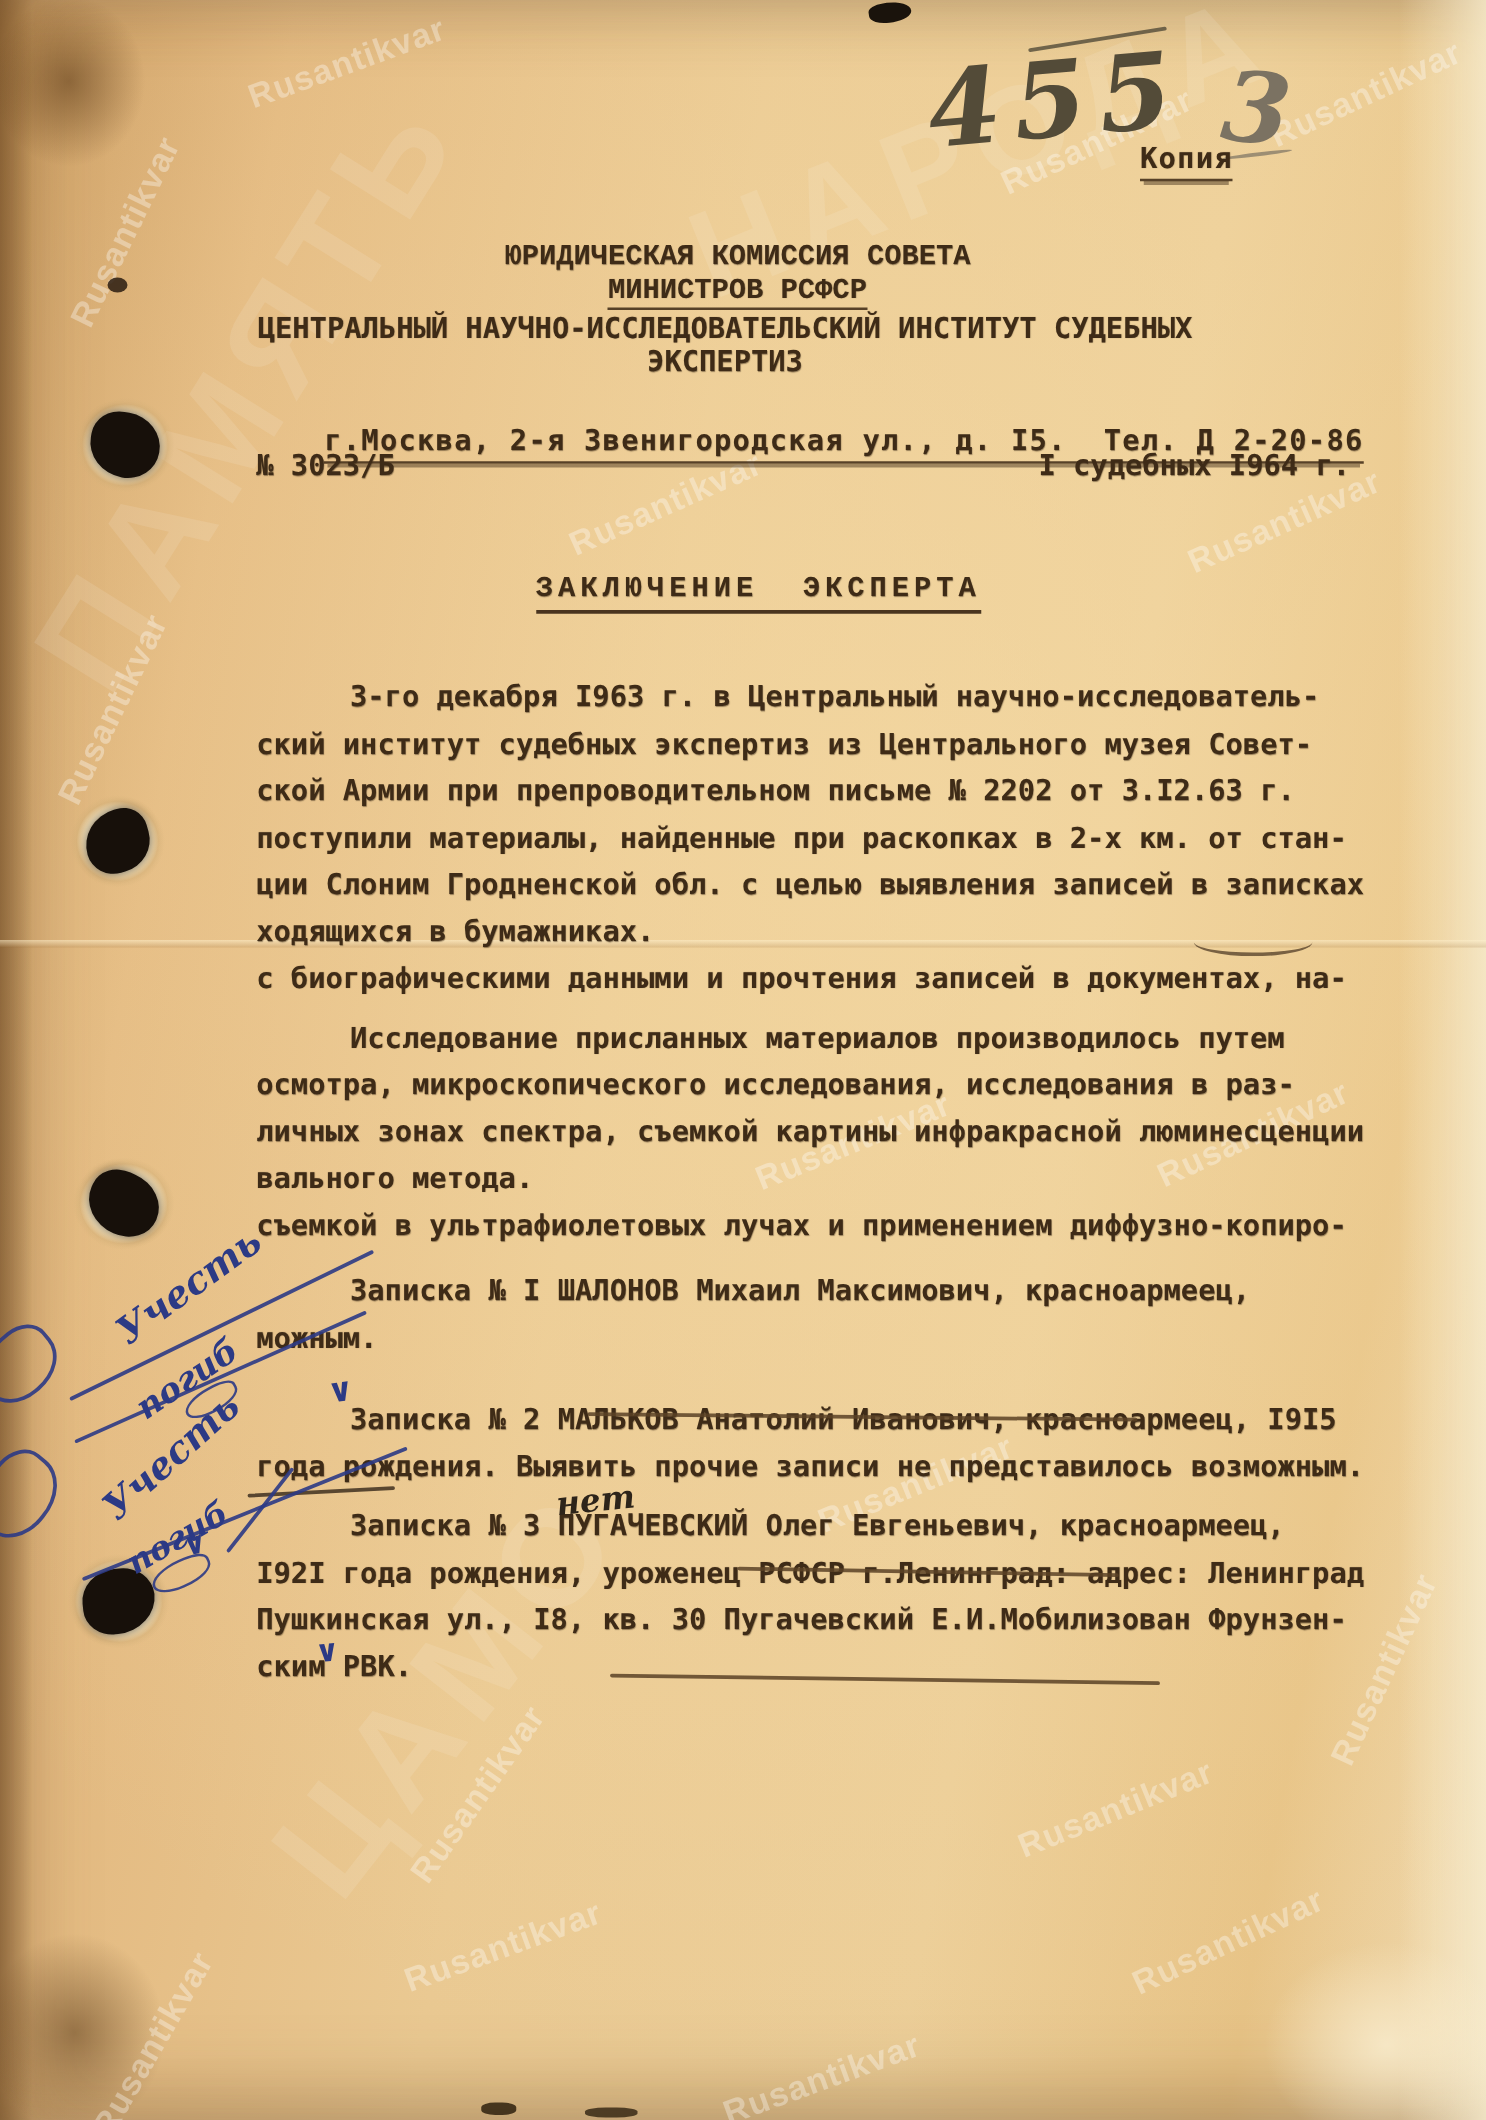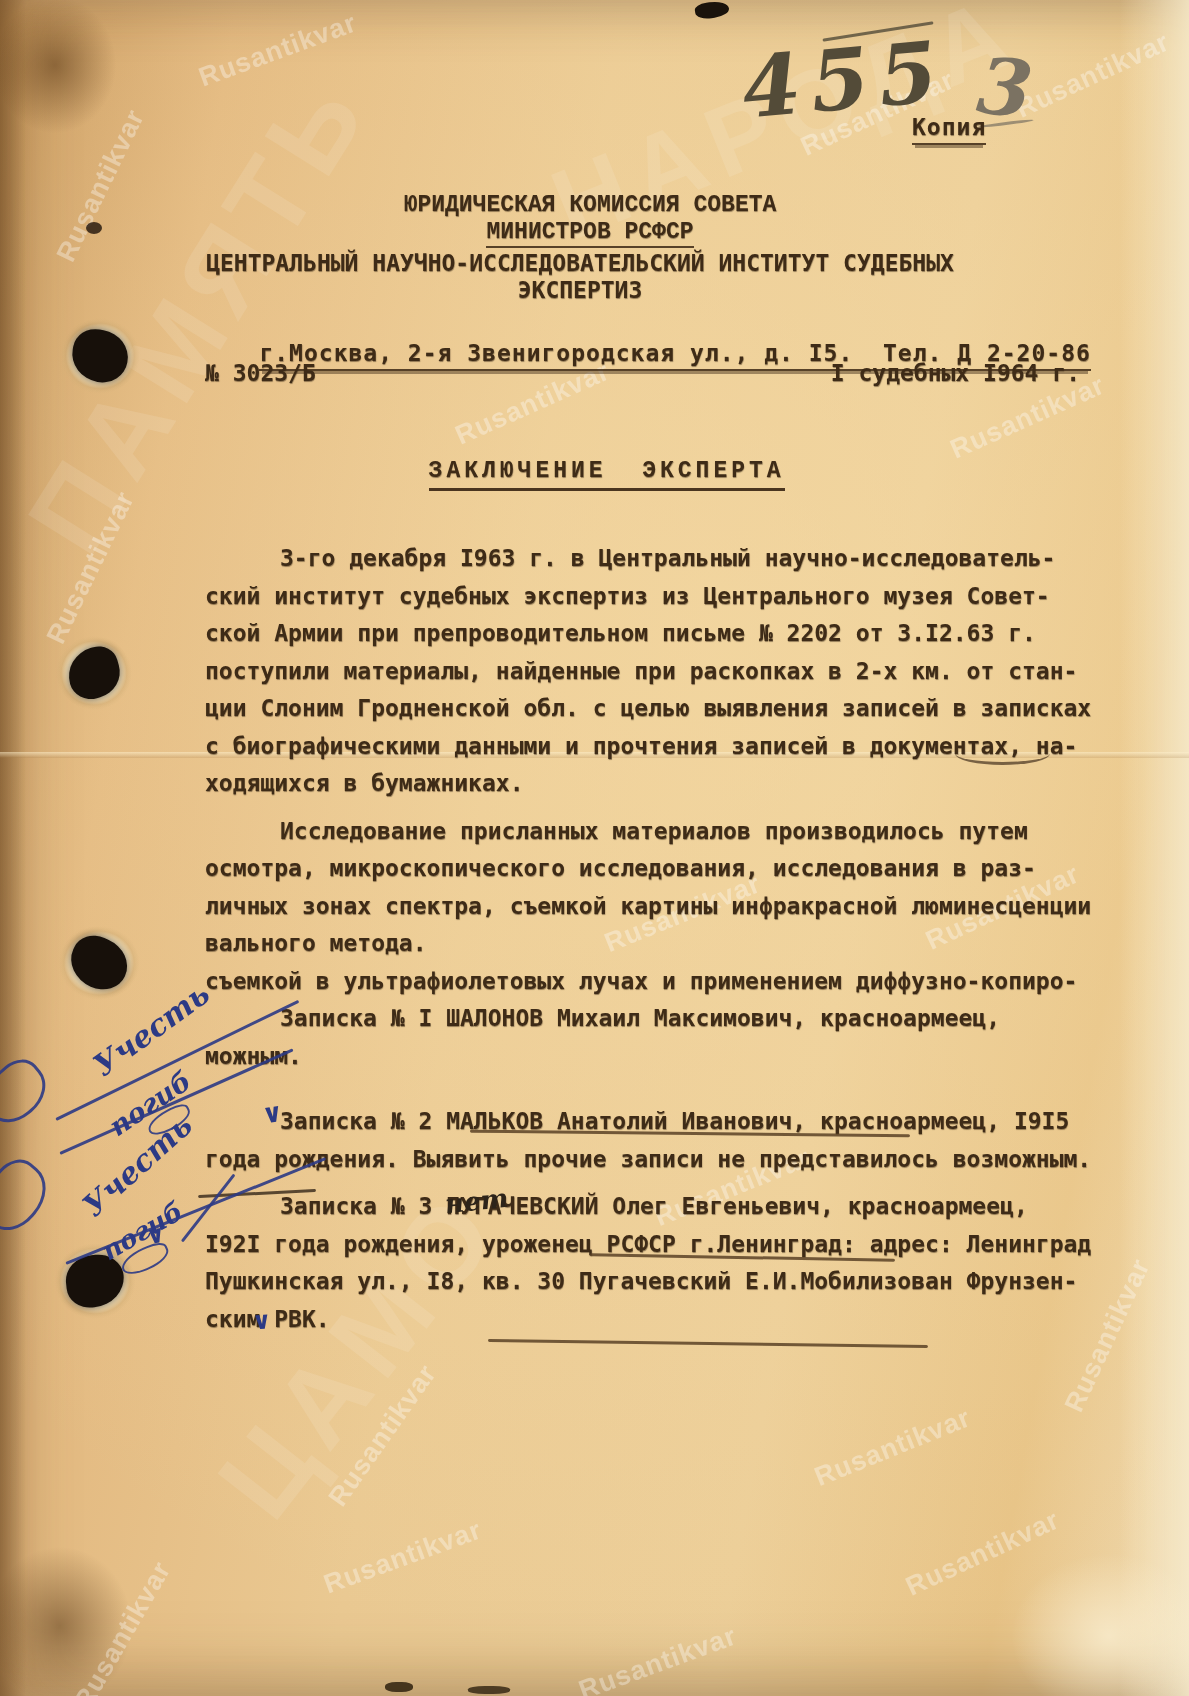--- a/index.html
+++ b/index.html
@@ -139,31 +139,31 @@
     <span class="title-span">ЗАКЛЮЧЕНИЕ  ЭКСПЕРТА</span>
   </div>
 
   <div class="abs typed" style="left:205px;top:540px;width:900px;">
     <div class="para">
         <div>3-го декабря I963 г. в Центральный научно-исследователь-</div>
         <div>ский институт судебных экспертиз из Центрального музея Совет-</div>
         <div>ской Армии при препроводительном письме № 2202 от 3.I2.63 г.</div>
         <div>поступили материалы, найденные при раскопках в 2-х км. от стан-</div>
         <div>ции Слоним Гродненской обл. с целью выявления записей в записках</div>
+        <div>ходящихся в бумажниках.</div>
         <div>с биографическими данными и прочтения записей в документах, на-</div>
-        <div>ходящихся в бумажниках.</div>
       </div>
     <div class="para" style="margin-top:10px;">
         <div>Исследование присланных материалов производилось путем</div>
         <div>осмотра, микроскопического исследования, исследования в раз-</div>
         <div>личных зонах спектра, съемкой картины инфракрасной люминесценции</div>
         <div>вального метода.</div>
         <div>съемкой в ультрафиолетовых лучах и применением диффузно-копиро-</div>
       </div>
-    <div class="para" style="">
+    <div class="para" style="margin-top:15px;">
         <div>Записка № I ШАЛОНОВ Михаил Максимович, красноармеец,</div>
         <div>можным.</div>
       </div>
     <div class="para" style="margin-top:28px;">
         <div>Записка № 2 МАЛЬКОВ Анатолий Иванович, красноармеец, I9I5</div>
         <div>года рождения. Выявить прочие записи не представилось возможным.</div>
       </div>
     <div class="para" style="margin-top:10px;">
         <div>Записка № 3 ПУГАЧЕВСКИЙ Олег Евгеньевич, красноармеец,</div>
         <div>I92I года рождения, уроженец РСФСР г.Ленинград: адрес: Ленинград</div>

